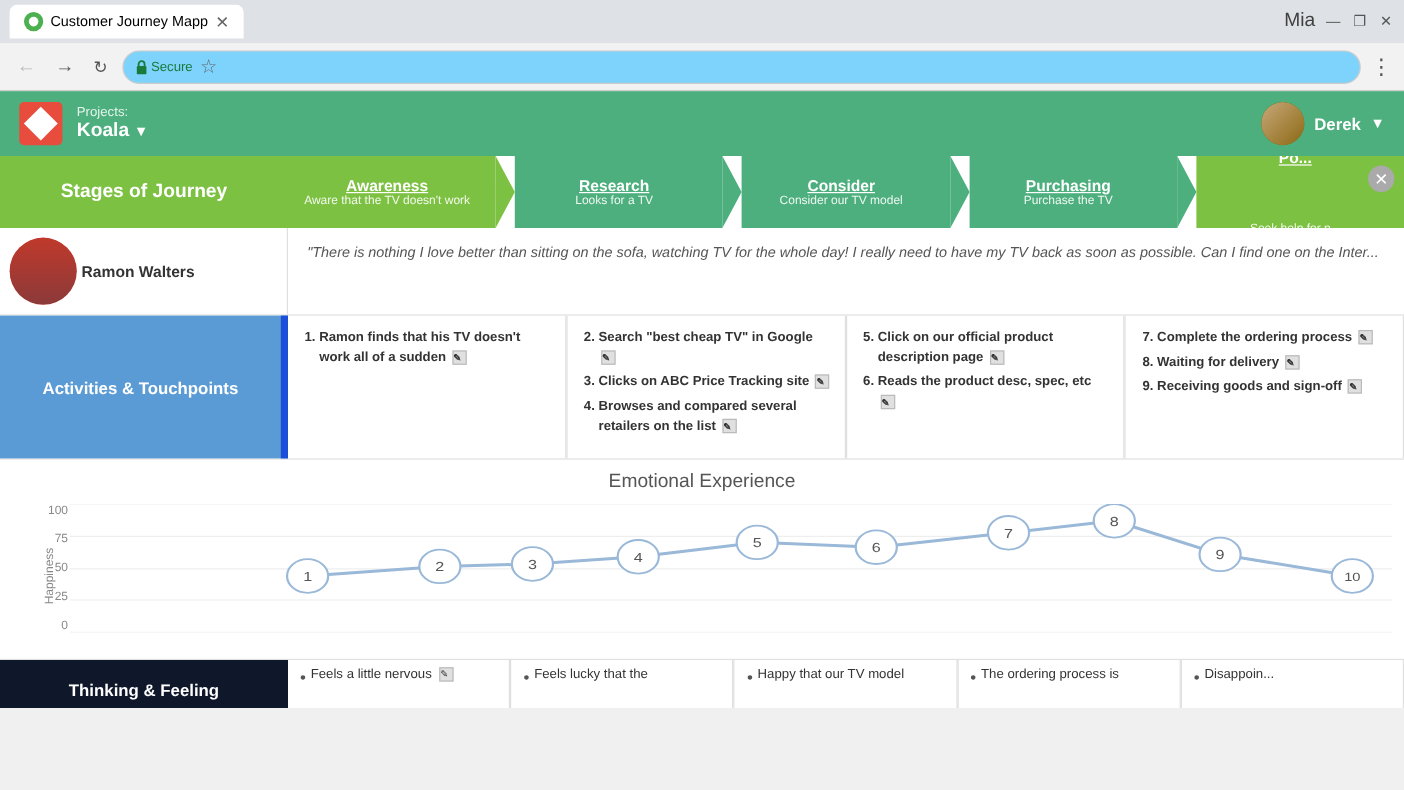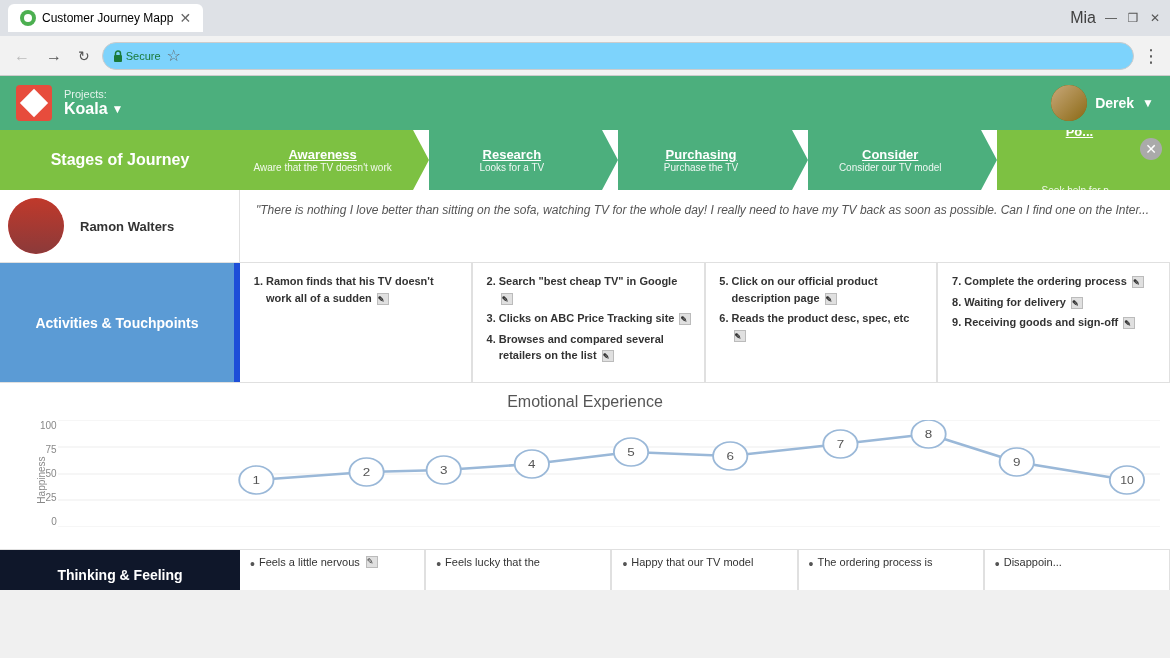--- a/index.html
+++ b/index.html
@@ -53,21 +53,21 @@
     .stage-consider { background: #4caf7d; }
     .stage-purchasing { background: #4caf7d; }
     .stage-post { background: #7dc142; gap: 46px; }
     .arrow-awareness { border-left: 16px solid #7dc142; }
     .arrow-research { border-left: 16px solid #4caf7d; }
     .arrow-consider { border-left: 16px solid #4caf7d; }
     .arrow-purchasing { border-left: 16px solid #4caf7d; }
 
     
     .quote-row { display: flex; border-bottom: 1px solid #e0e0e0; }
-    .user-cell { width: 240px; min-width: 240px; display: flex; align-items: center; gap: 16px; padding: 8px; border-right: 1px solid #e0e0e0; text-align: right; }
+    .user-cell { width: 240px; min-width: 240px; display: flex; align-items: center; gap: 4px; padding: 8px; border-right: 1px solid #e0e0e0; text-align: right; }
     .user-photo { width: 56px; height: 56px; border-radius: 50%; background: #e57373; overflow: hidden; }
     .user-photo-inner { width: 56px; height: 56px; background: linear-gradient(180deg, #c0392b 0%, #8B3a3a 100%); border-radius: 50%; }
     .user-name-cell { font-size: 13px; font-weight: bold; color: #333; }
     .quote-text { flex: 1; font-size: 12px; color: #555; padding: 12px 16px; font-style: italic; line-height: 1.4; }
 
     
     .activities-row { display: flex; min-height: 120px; border-bottom: 1px solid #e0e0e0; }
     .activities-label { width: 240px; min-width: 240px; background: #5b9bd5; color: white; font-size: 14px; font-weight: bold; display: flex; align-items: center; justify-content: center; border-right: 6px solid #1d4ed8; }
     .activities-cells { display: flex; flex: 1; overflow: hidden; }
     .activity-cell { flex: 1; padding: 10px 12px; border-right: 1px solid #e0e0e0; font-size: 11px; color: #333; line-height: 1.5; }
@@ -157,30 +157,30 @@
         <span class="stage-desc">Aware that the TV doesn't work</span>
         <div class="stage-arrow arrow-awareness"></div>
       </div>
 
       <div class="stage-cell stage-research" style="position:relative;margin-left:16px;">
         <span class="stage-name">Research</span>
         <span class="stage-desc">Looks for a TV</span>
         <div class="stage-arrow arrow-research"></div>
       </div>
 
+      <div class="stage-cell stage-consider" style="position:relative;margin-left:16px;">
+        <span class="stage-name">Consider</span>
+        <span class="stage-desc">Consider our TV model</span>
+        <div class="stage-arrow arrow-consider"></div>
+      </div>
+
       <div class="stage-cell stage-purchasing" style="position:relative;margin-left:16px;">
         <span class="stage-name">Purchasing</span>
         <span class="stage-desc">Purchase the TV</span>
         <div class="stage-arrow arrow-purchasing"></div>
-      </div>
-
-      <div class="stage-cell stage-consider" style="position:relative;margin-left:16px;">
-        <span class="stage-name">Consider</span>
-        <span class="stage-desc">Consider our TV model</span>
-        <div class="stage-arrow arrow-consider"></div>
       </div>
 
       <div class="stage-cell stage-post" style="margin-left:16px;">
         <span class="stage-name">Po...</span>
         <span class="stage-desc">Seek help for p...</span>
       </div>
 
     </div>
   </div>
 

